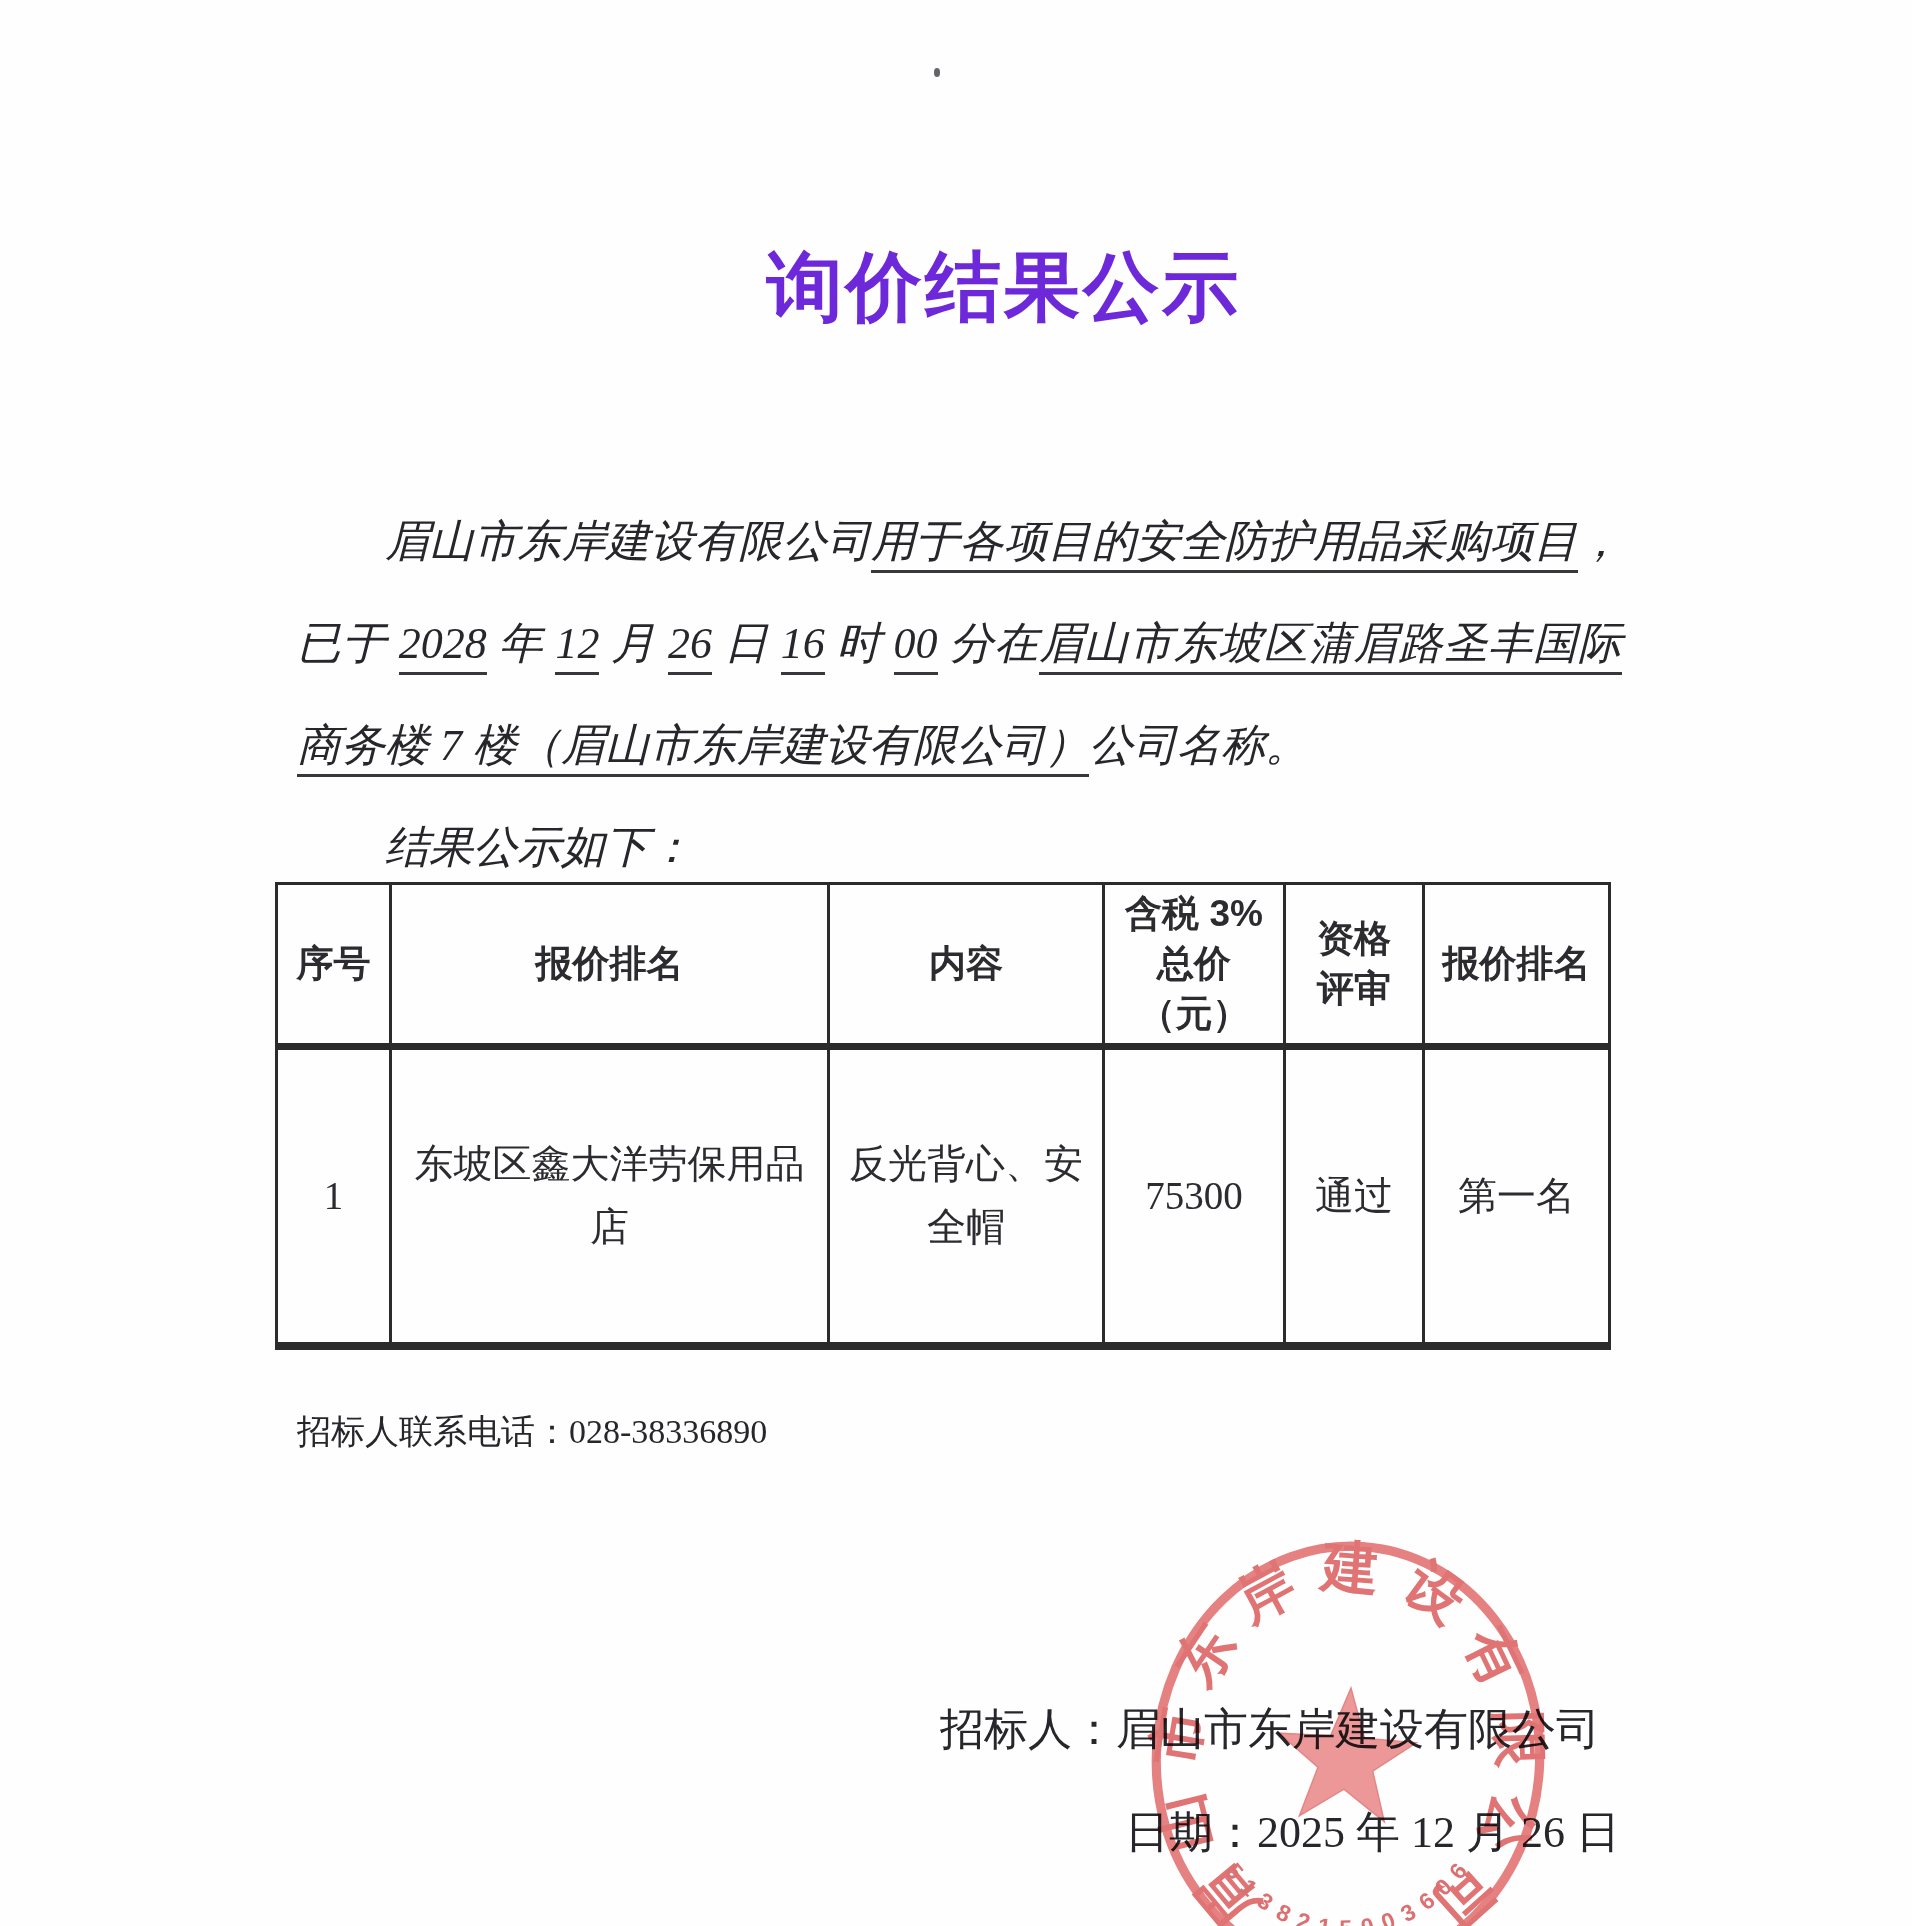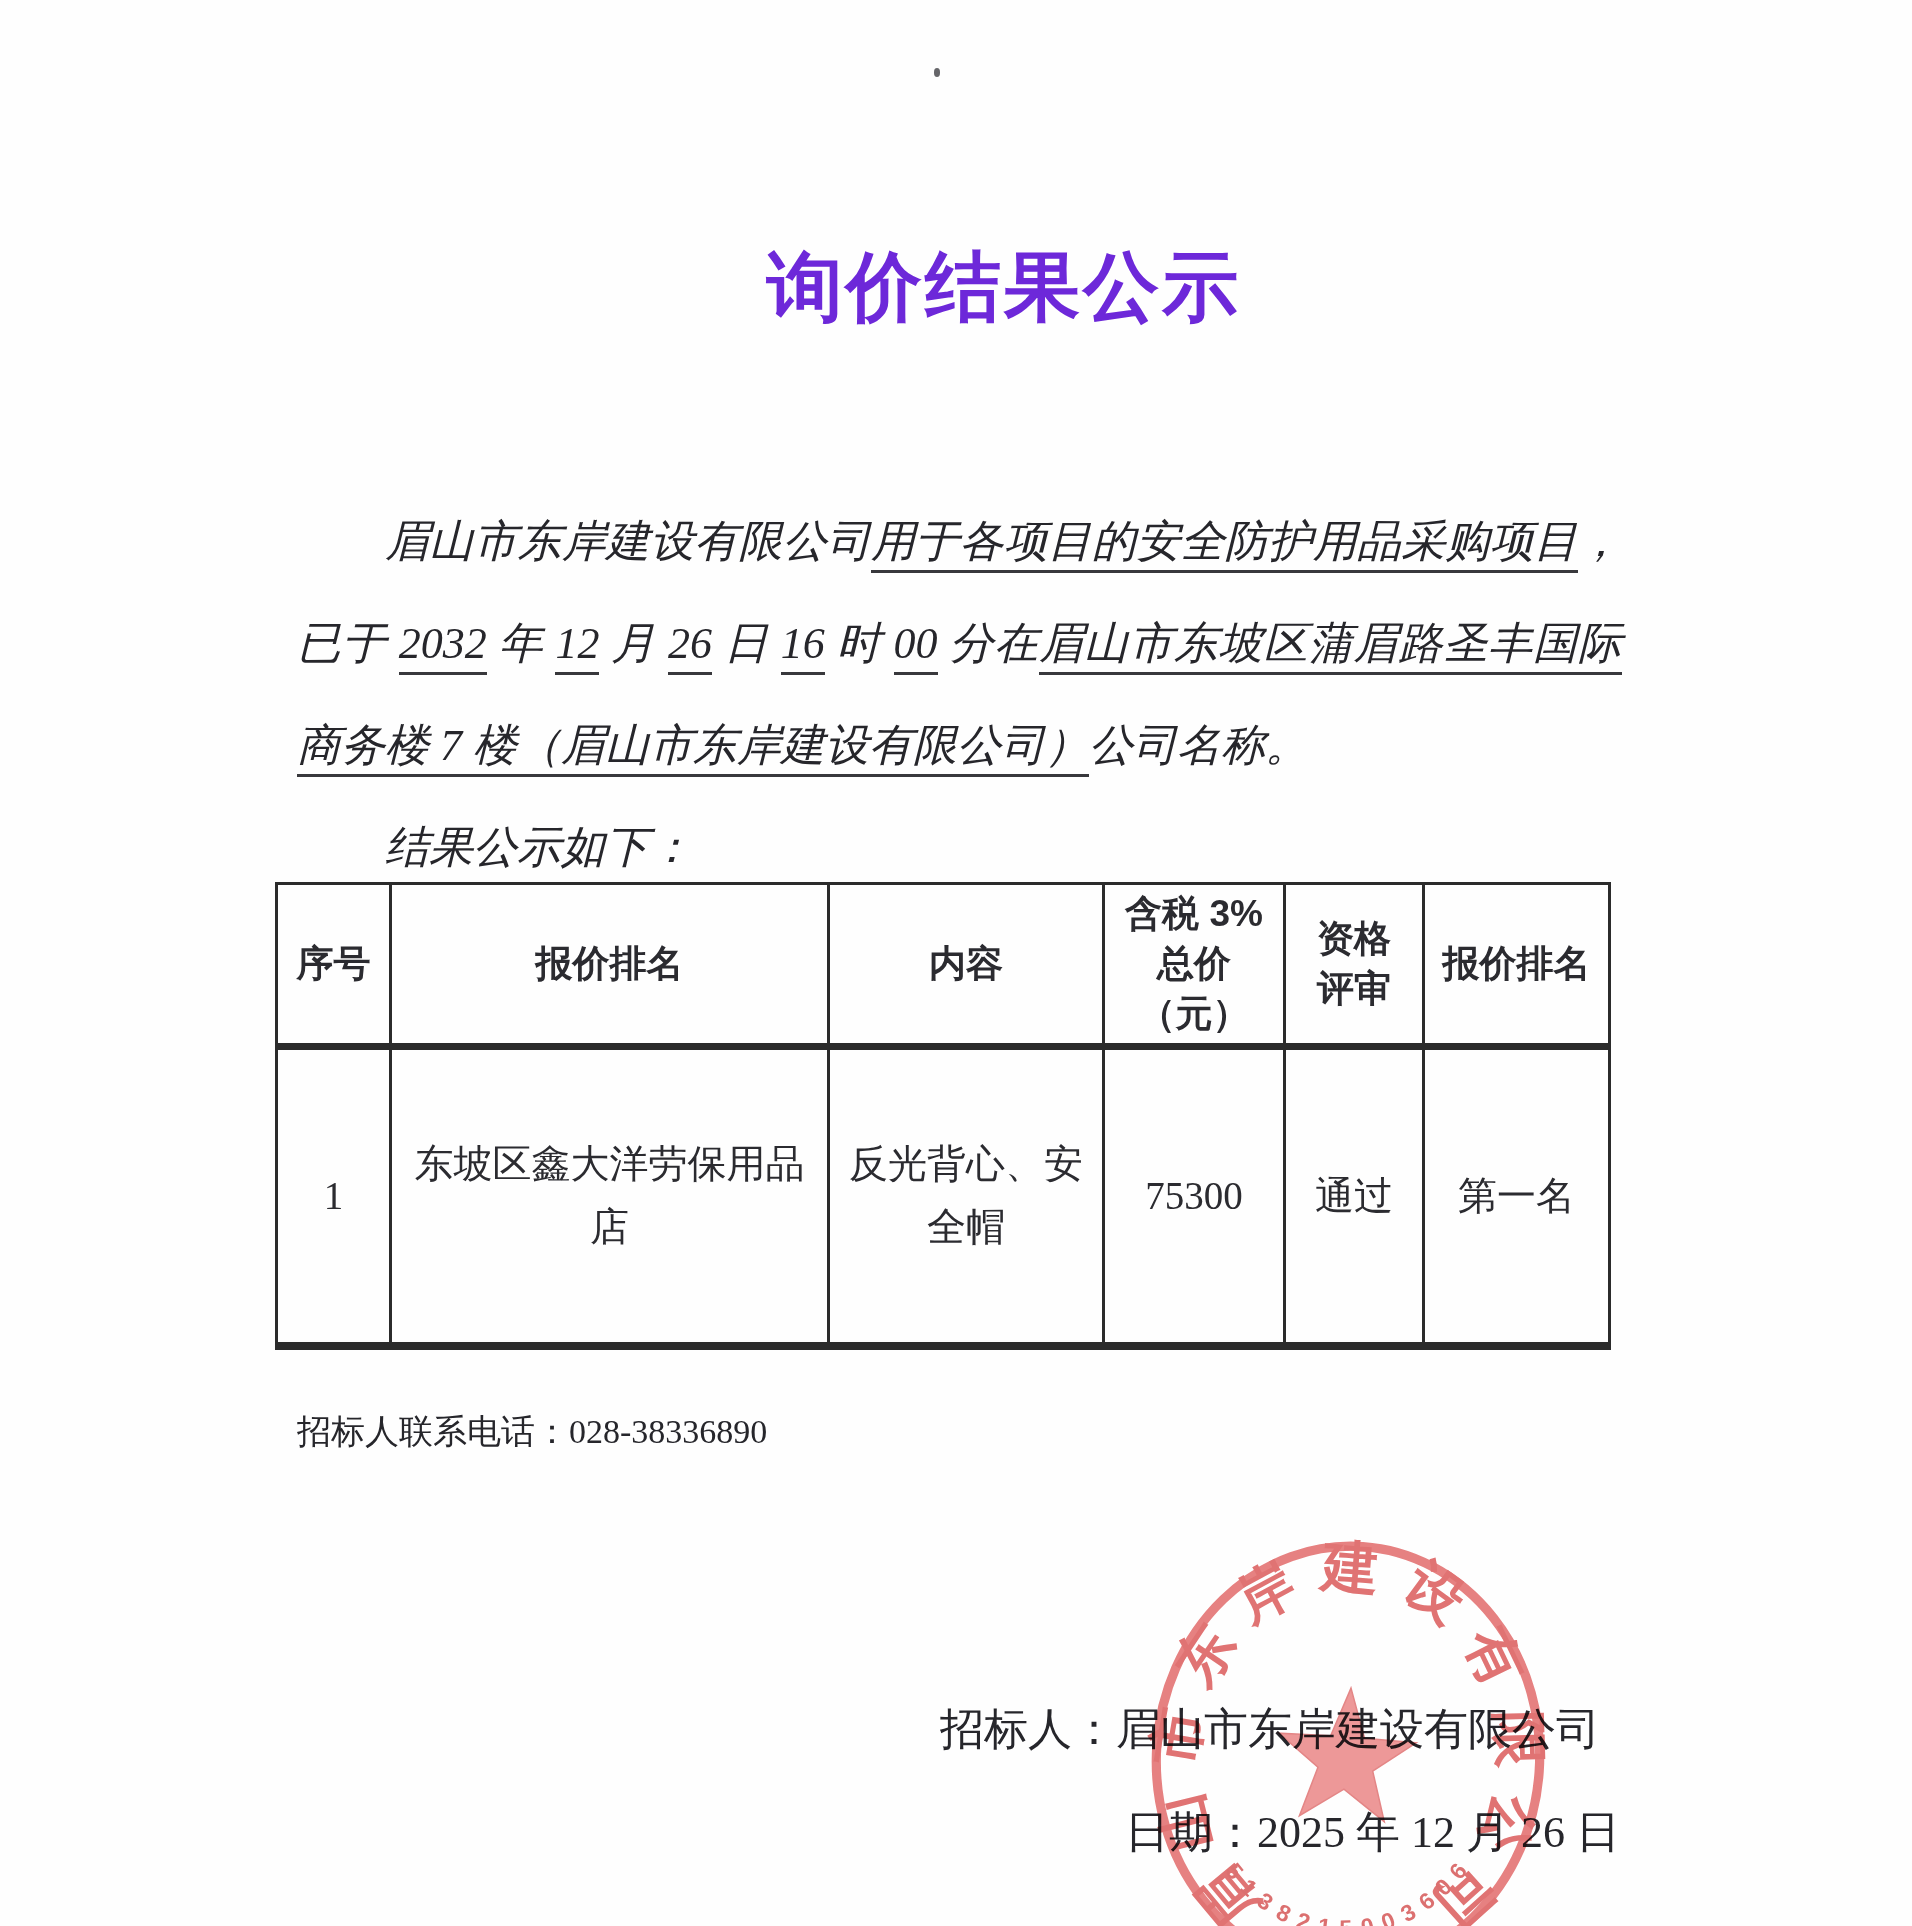--- a/index.html
+++ b/index.html
@@ -45,21 +45,21 @@
 <body>
 
 <div class="page">
 
   <div class="speck"></div>
 
   <div class="title">询价结果公示</div>
 
   <div class="intro">
     <div class="ln just"><span class="indent"></span><span>眉山市东岸建设有限公司</span><span class="u">用于各项目的安全防护用品采购项目</span><span>，</span></div>
-    <div class="ln just"><span>已于 </span><span class="u">2032</span><span> 年 </span><span class="u">12</span><span> 月 </span><span class="u">26</span><span> 日 </span><span class="u">16</span><span> 时 </span><span class="u">00</span><span> 分在</span><span class="u">眉山市东坡区蒲眉路圣丰国际</span></div>
+    <div class="ln just"><span>已于 </span><span class="u">2028</span><span> 年 </span><span class="u">12</span><span> 月 </span><span class="u">26</span><span> 日 </span><span class="u">16</span><span> 时 </span><span class="u">00</span><span> 分在</span><span class="u">眉山市东坡区蒲眉路圣丰国际</span></div>
     <div class="ln"><span class="u">商务楼 7 楼（眉山市东岸建设有限公司）</span><span>公司名称。</span></div>
     <div class="ln"><span class="indent"></span><span>结果公示如下：</span></div>
   </div>
 
   <table class="results">
     <colgroup>
       <col style="width:114px">
         <col style="width:438px">
         <col style="width:275px">
       <col style="width:181px">

